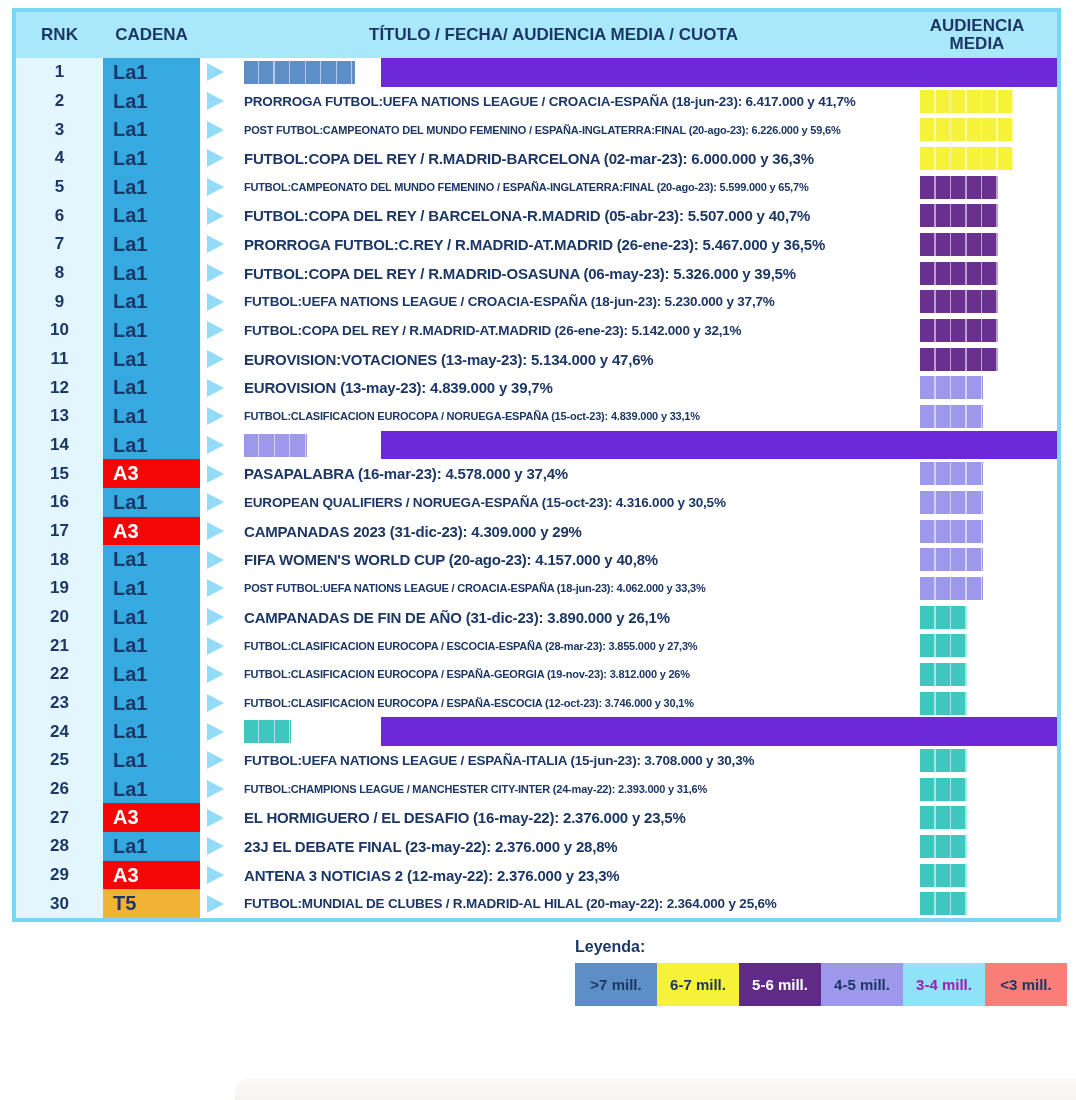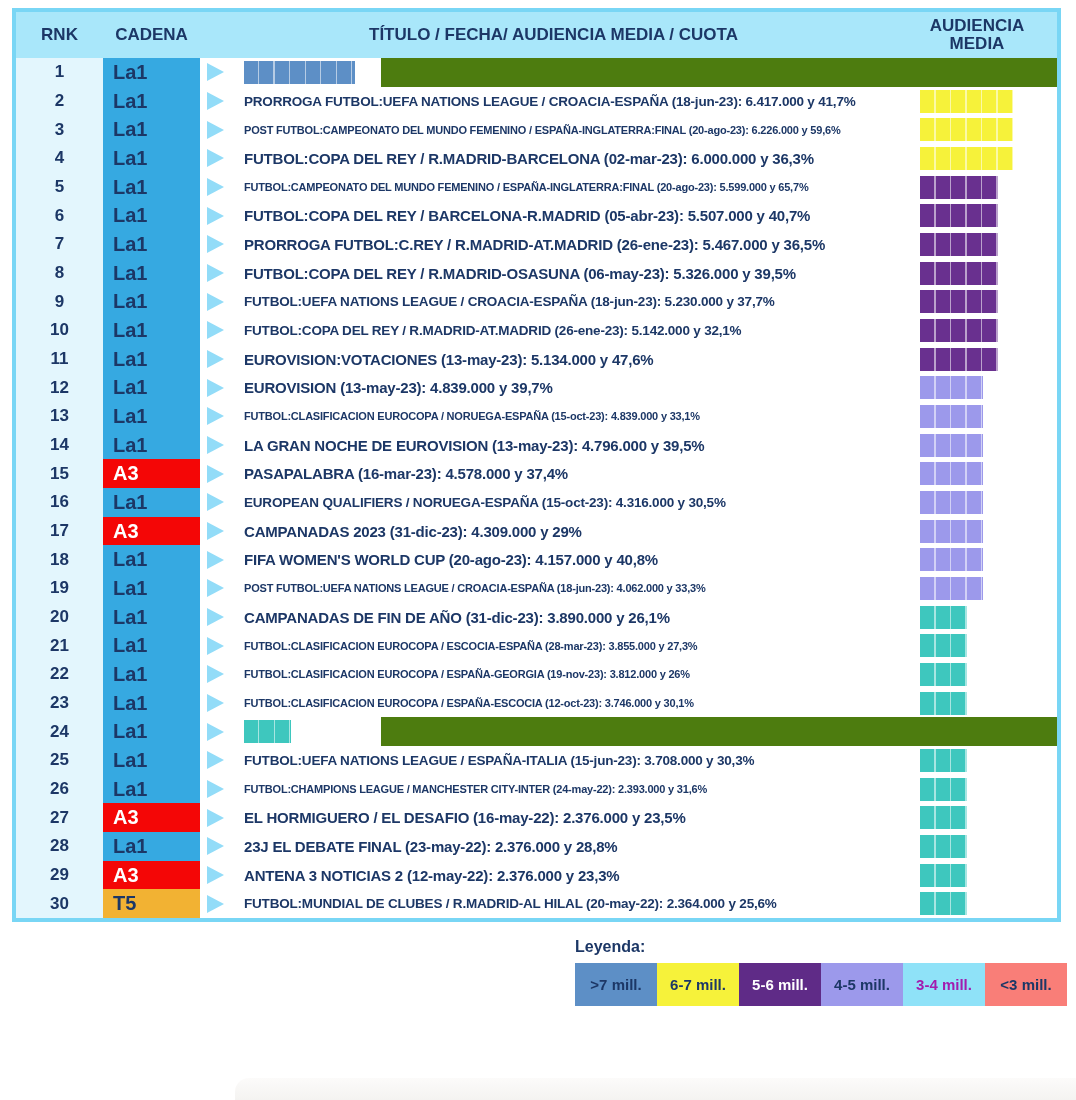--- a/index.html
+++ b/index.html
@@ -1,20 +1,20 @@
 <!DOCTYPE html>
 <html><head>
 <meta charset="utf-8">
 <style>
   html,body{margin:0;padding:0;background:#fff;}
   .canvas{position:relative;width:1076px;height:1100px;background:#ffffff;overflow:hidden;
           font-family:"Liberation Sans",sans-serif;color:#1C3766;}
 
   .rank-table{position:absolute;left:12px;top:8px;width:1041px;height:906px;
-              border:4px solid #79D6F5;background:#4d7c0f;}
+              border:4px solid #79D6F5;background:#6d28d9;}
 
   .thead{display:flex;height:46px;background:#A9E7FA;align-items:center;}
   .thead .h{font-weight:700;font-size:17px;text-align:center;line-height:1.05;}
   .h-rnk{width:87px;}
   .h-cad{width:97px;}
   .h-tit{flex:1;}
   .h-aud{width:150px;font-size:14px;padding-right:10px;box-sizing:border-box;}
 
   .tbody{display:flex;flex-direction:column;height:860px;}
   .row{display:flex;flex:1;align-items:stretch;}
@@ -199,21 +199,20 @@
           <div class="cell barz">
             <div class="bar" style="width: 63px; background-color: rgb(156, 153, 235);"></div>
           </div>
         </div>
         <div class="row">
           <div class="cell rank">14</div>
           <div class="cell chan" style="background: rgb(54, 169, 225); color: rgb(28, 55, 102);">La1</div>
           <div class="cell arrowz">
             <span class="tri"></span>
           </div>
-          <div class="cell title sz-lg">LA GRAN NOCHE DE EUROVISION (13-may-23): 4.796.000 y 39,5%</div>
           <div class="cell barz">
             <div class="bar" style="width: 63px; background-color: rgb(156, 153, 235);"></div>
           </div>
         </div>
         <div class="row">
           <div class="cell rank">15</div>
           <div class="cell chan" style="background: rgb(244, 6, 6); color: rgb(255, 255, 255);">A3</div>
           <div class="cell arrowz">
             <span class="tri"></span>
           </div>

